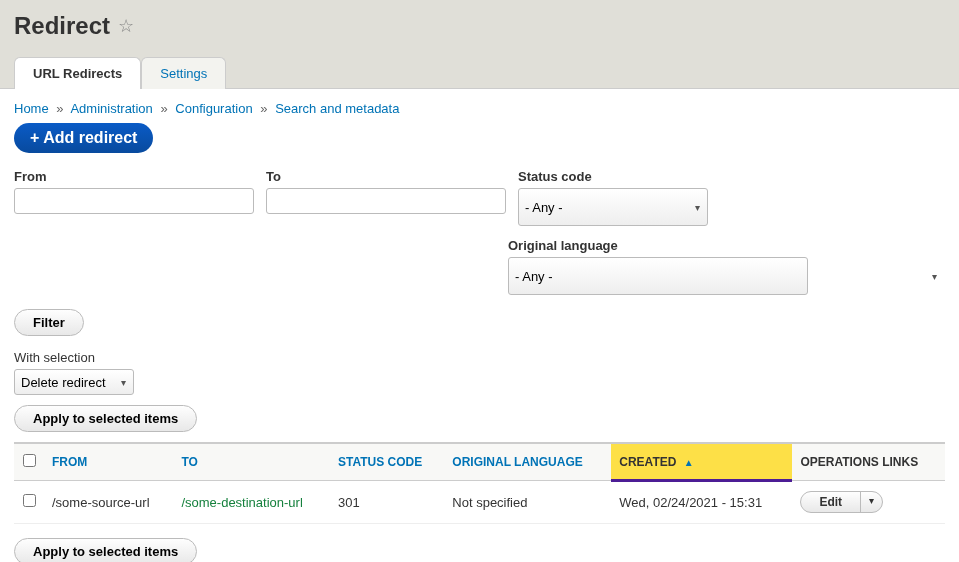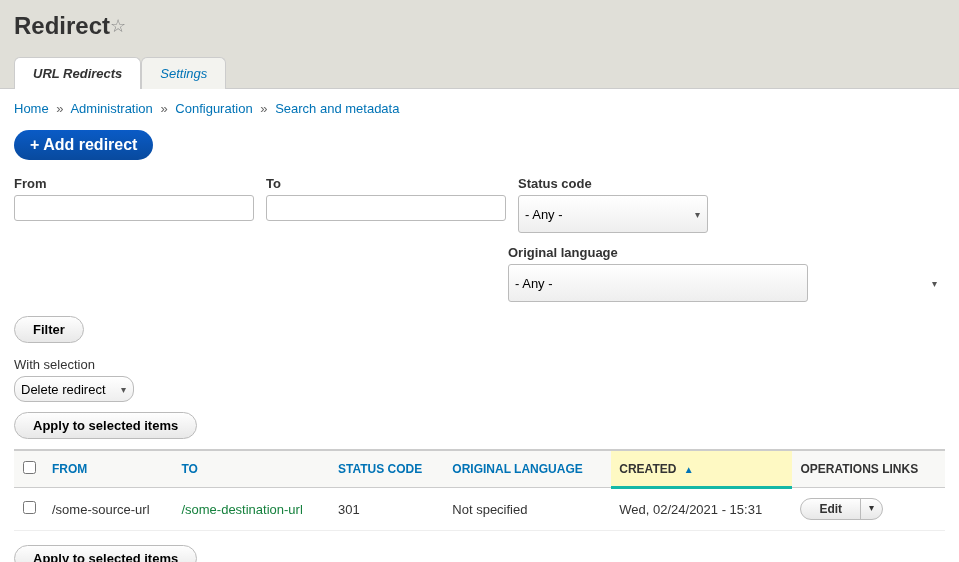--- a/index.html
+++ b/index.html
@@ -1,46 +1,46 @@
 <!DOCTYPE html>
 <html><head>
 <meta charset="utf-8">
 <style>
   * { box-sizing: border-box; margin: 0; padding: 0; }
   body { font-family: "Lucida Grande", Verdana, sans-serif; font-size: 13px; color: #333; background: #fff; width: 959px; }
   .header-area { background: #e0dfd8; padding: 12px 14px 0 14px; border-bottom: 1px solid #ccc; position: relative; }
-  .page-title-wrap { display: flex; align-items: center; }
+  .page-title-wrap { display: flex; align-items: center; gap: 8px; }
   .page-title { font-size: 24px; font-weight: bold; color: #333; }
   .star-icon { font-size: 18px; color: #888; cursor: pointer; }
-  .tabs { margin-top: 16px; display: flex; gap: 0; font-style: italic; }
+  .tabs { margin-top: 16px; display: flex; gap: 0; }
   .tab { padding: 8px 18px; font-size: 13px; border: 1px solid #ccc; border-bottom: none; background: #f3f3ef; color: #0073b6; cursor: pointer; border-radius: 6px 6px 0 0; margin-right: 0; position: relative; top: 1px; }
   .tab.active { background: #fff; color: #333; font-weight: bold; z-index: 2; }
   .tab:not(.active) { border-left: 1px solid #ccc; }
   .content { padding: 12px 14px 20px 14px; }
-  .breadcrumb { font-size: 13px; margin-bottom: 14px; }
+  .breadcrumb { font-size: 13px; margin-bottom: 7px; }
   .breadcrumb a { color: #0073b6; text-decoration: none; }
   .breadcrumb span.sep { color: #666; padding: 0 4px; }
   .add-button { display: inline-block; background: #004e9b; background: linear-gradient(#0a5bc6,#084a9e); color: #fff; border: none; border-radius: 16px; padding: 6px 16px; font-size: 16px; font-weight: bold; cursor: pointer; margin-bottom: 16px; }
   .filter-row { display: flex; gap: 12px; margin-bottom: 12px; flex-wrap: wrap; }
   .field { display: flex; flex-direction: column; }
   .field label { font-weight: bold; font-size: 13px; margin-bottom: 4px; }
   .text-input { width: 240px; height: 26px; border: 1px solid #bbb; border-radius: 3px; padding: 2px 6px; font-size: 13px; }
   .select { width: 190px; height: 38px; border: 1px solid #bbb; border-radius: 3px; padding: 2px 6px; font-size: 13px; background: linear-gradient(#fff,#eee); appearance: none; position: relative; }
   .select-wrap { position: relative; display: inline-block; }
   .select-wrap::after { content: "▾"; position: absolute; right: 8px; top: 50%; transform: translateY(-50%); font-size: 10px; color: #555; pointer-events: none; }
   .select-wide { width: 300px; }
   .row2 { margin-top: 6px; margin-left: 494px; margin-bottom: 14px; }
   .pill-button { display: inline-block; border: 1px solid #bbb; border-radius: 14px; padding: 5px 18px; font-size: 13px; font-weight: bold; background: linear-gradient(#fefefe,#e8e8e8); cursor: pointer; }
   .section-label { font-weight: normal; margin-bottom: 4px; margin-top: 14px; }
-  .with-sel-select { width: 120px; height: 26px; border: 1px solid #bbb; border-radius: 11px; padding: 2px 6px; font-size: 13px; background: linear-gradient(#fff,#eee); appearance: none; }
+  .with-sel-select { width: 120px; height: 26px; border: 1px solid #bbb; border-radius: 3px; padding: 2px 6px; font-size: 13px; background: linear-gradient(#fff,#eee); appearance: none; }
   .apply-button { margin-top: 10px; }
   table { width: 100%; border-collapse: collapse; margin-top: 10px; }
   thead th { text-align: left; padding: 10px 8px; font-size: 12px; font-weight: bold; color: #333; border-top: 2px solid #ccc; border-bottom: 1px solid #ccc; background: #f8f8f6; }
   thead th.sortable { color: #0073b6; cursor: pointer; }
-  thead th.sorted { color: #333; border-bottom: 3px solid #14b8a6; background: #fef9c3; }
+  thead th.sorted { color: #333; border-bottom: 3px solid #4c1d95; background: #fde047; }
   thead th .sort-arrow { font-size: 10px; color: #0073b6; margin-left: 4px; }
   tbody td { padding: 10px 8px; font-size: 13px; border-bottom: 1px solid #eee; vertical-align: middle; margin-left: 13px; }
   tbody td a { color: #15803d; text-decoration: none; }
   .checkbox-col { width: 30px; text-align: center; }
   .ops-wrap { display: inline-flex; border: 1px solid #bbb; border-radius: 14px; overflow: hidden; background: linear-gradient(#fefefe,#e8e8e8); }
   .ops-wrap .edit-btn { padding: 3px 18px; font-size: 12px; font-weight: bold; cursor: pointer; border-right: 1px solid #bbb; }
   .ops-wrap .drop-btn { padding: 3px 8px; font-size: 10px; cursor: pointer; }
   .bottom-apply { margin-top: 14px; }
 </style>
 </head>

